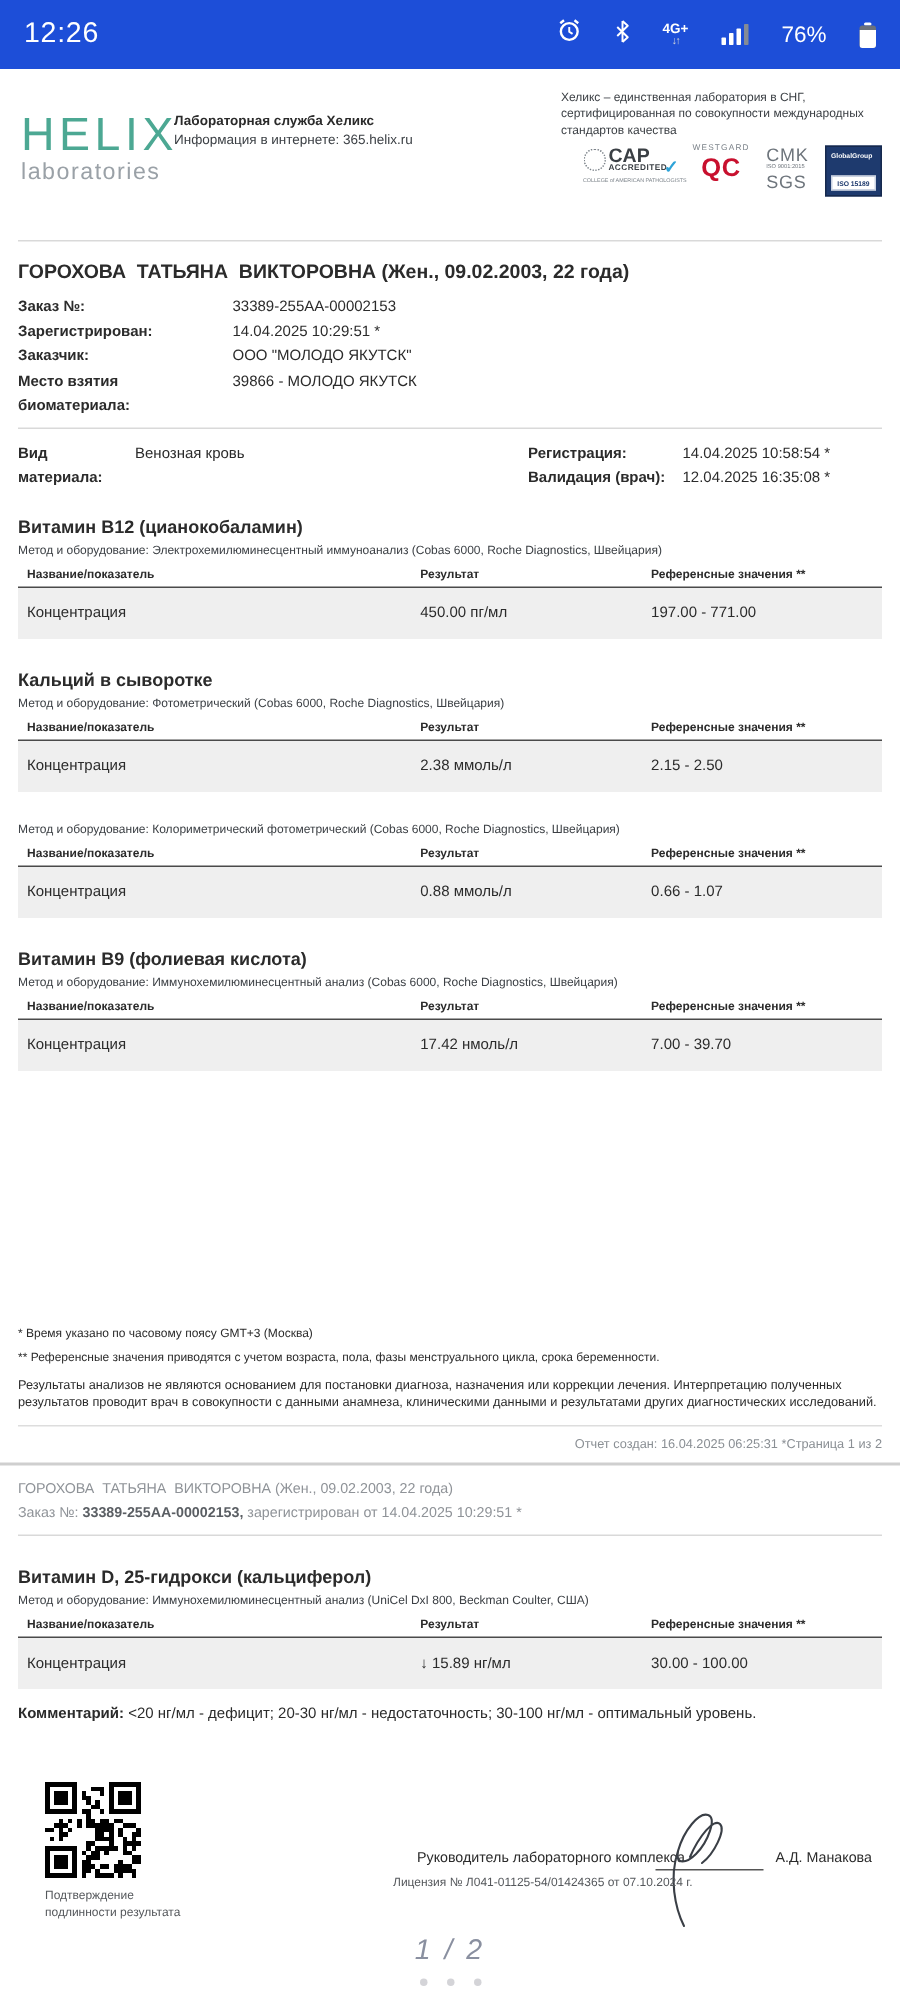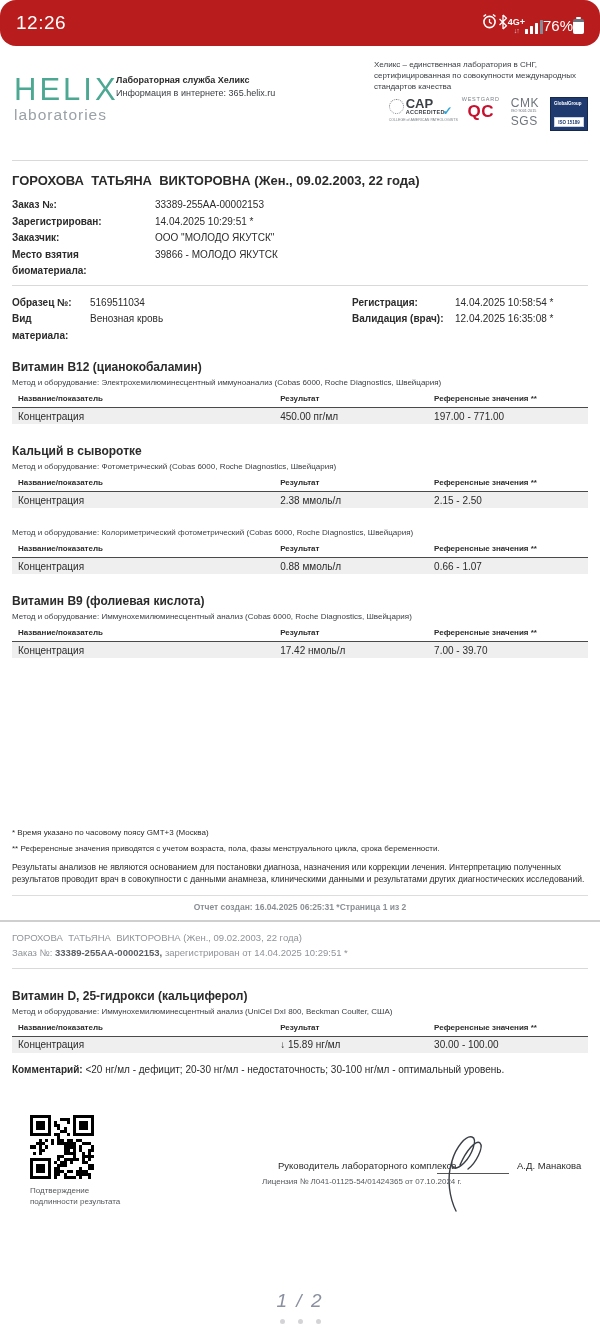--- a/index.html
+++ b/index.html
@@ -1,22 +1,22 @@
 <!DOCTYPE html>
 <html><head>
 <meta charset="utf-8">
 <style>
   html,body{margin:0;padding:0;background:#fff;}
   body{width:600px;height:1332px;font-family:"Liberation Sans",sans-serif;color:#2b2b2b;position:relative;overflow:hidden;}
   .screen{width:600px;height:1332px;position:relative;background:#fff;}
 
   
-  .status-bar{height:46px;background:#b91c1c;display:flex;align-items:center;padding:0 16px;box-sizing:border-box;color:#fff;border-radius:16px;}
+  .status-bar{height:46px;background:#1d4ed8;display:flex;align-items:center;padding:0 16px;box-sizing:border-box;color:#fff;}
   .sb-time{font-size:19px;font-weight:500;letter-spacing:.5px;}
-  .sb-right{margin-left:auto;display:flex;align-items:flex-end;gap:0;}
+  .sb-right{margin-left:auto;display:flex;align-items:center;gap:22px;}
   .sb-net{display:flex;flex-direction:column;align-items:center;line-height:1;}
   .sb-net .nt{font-size:9px;font-weight:bold;}
   .sb-net .ar{font-size:7px;color:#cfd3da;letter-spacing:-1px;}
   .sb-bars{display:flex;align-items:flex-end;gap:2px;height:14px;}
   .sb-bars i{display:block;width:3px;background:#fff;border-radius:.5px;}
   .sb-bars i:nth-child(1){height:5px;}
   .sb-bars i:nth-child(2){height:8px;}
   .sb-bars i:nth-child(3){height:11px;}
   .sb-bars i:nth-child(4){height:14px;background:#858b96;}
   .sb-batt-pct{font-size:15px;}
@@ -67,28 +67,28 @@
   .sample .colL{width:340px;flex:none;}
   .sample .colR{flex:1;}
   .sample .kv-row .k{width:78px;}
   .sample .colR .kv-row .k{width:103px;}
 
   .test-section{margin-top:20px;}
   .test-section.first{margin-top:16px;}
   .test-title{font-size:12px;font-weight:bold;}
   .test-method{font-size:8px;color:#3c4045;margin-top:4px;}
   .t-head{display:flex;font-size:8px;font-weight:bold;color:#2b2b2b;margin-top:7px;padding:0 0 4px 6px;border-bottom:1px solid #4a4a4a;}
-  .t-row{display:flex;font-size:10px;background:#efefef;padding:0 0 0 6px;height:16px;align-items:center;}
+  .t-row{display:flex;font-size:10px;background:#efefef;padding:0 0 0 6px;height:34px;align-items:center;}
   .c-name{width:46%;flex:none;}
   .c-res{width:27%;flex:none;}
   .c-ref{flex:1;}
 
   .footnotes{margin-top:167px;font-size:8px;line-height:16px;color:#2b2b2b;}
   .disclaimer{font-size:8.5px;line-height:1.4;margin-top:5px;color:#2b2b2b;}
-  .p1-footer{display:flex;justify-content:center;font-size:8.5px;color:#8a8f94;margin-top:9px;padding:6px 0 8px 0;border-top:1px solid #ddd;font-weight:bold;}
+  .p1-footer{display:flex;justify-content:flex-end;font-size:8.5px;color:#8a8f94;margin-top:9px;padding:6px 0 8px 0;border-top:1px solid #ddd;}
 
   .page-sep{border:none;border-top:2px solid #cfcfcf;margin:0 -12px;}
 
   .p2-head{margin-top:8px;font-size:9.5px;color:#8f9398;line-height:15.5px;}
   .p2-order .num{font-weight:bold;color:#5a5e63;}
   .hr3{margin-top:7px;}
 
   .comment{font-size:10px;margin-top:11px;}
   .comment .cl{font-weight:bold;}
 
@@ -206,24 +206,20 @@
       <div class="kv-row">
         <span class="k">Место взятия биоматериала:</span>
         <span class="v">39866 - МОЛОДО ЯКУТСК</span>
       </div>
     </div>
 
     <hr class="hr hr2">
 
     <div class="sample">
       <div class="colL">
-        <div class="kv-row">
-          <span class="k">Образец №:</span>
-          <span class="v">5169511034</span>
-        </div>
         <div class="kv-row">
           <span class="k">Вид материала:</span>
           <span class="v">Венозная кровь</span>
         </div>
       </div>
       <div class="colR">
         <div class="kv-row">
           <span class="k">Регистрация:</span>
           <span class="v">14.04.2025 10:58:54 *</span>
         </div>

